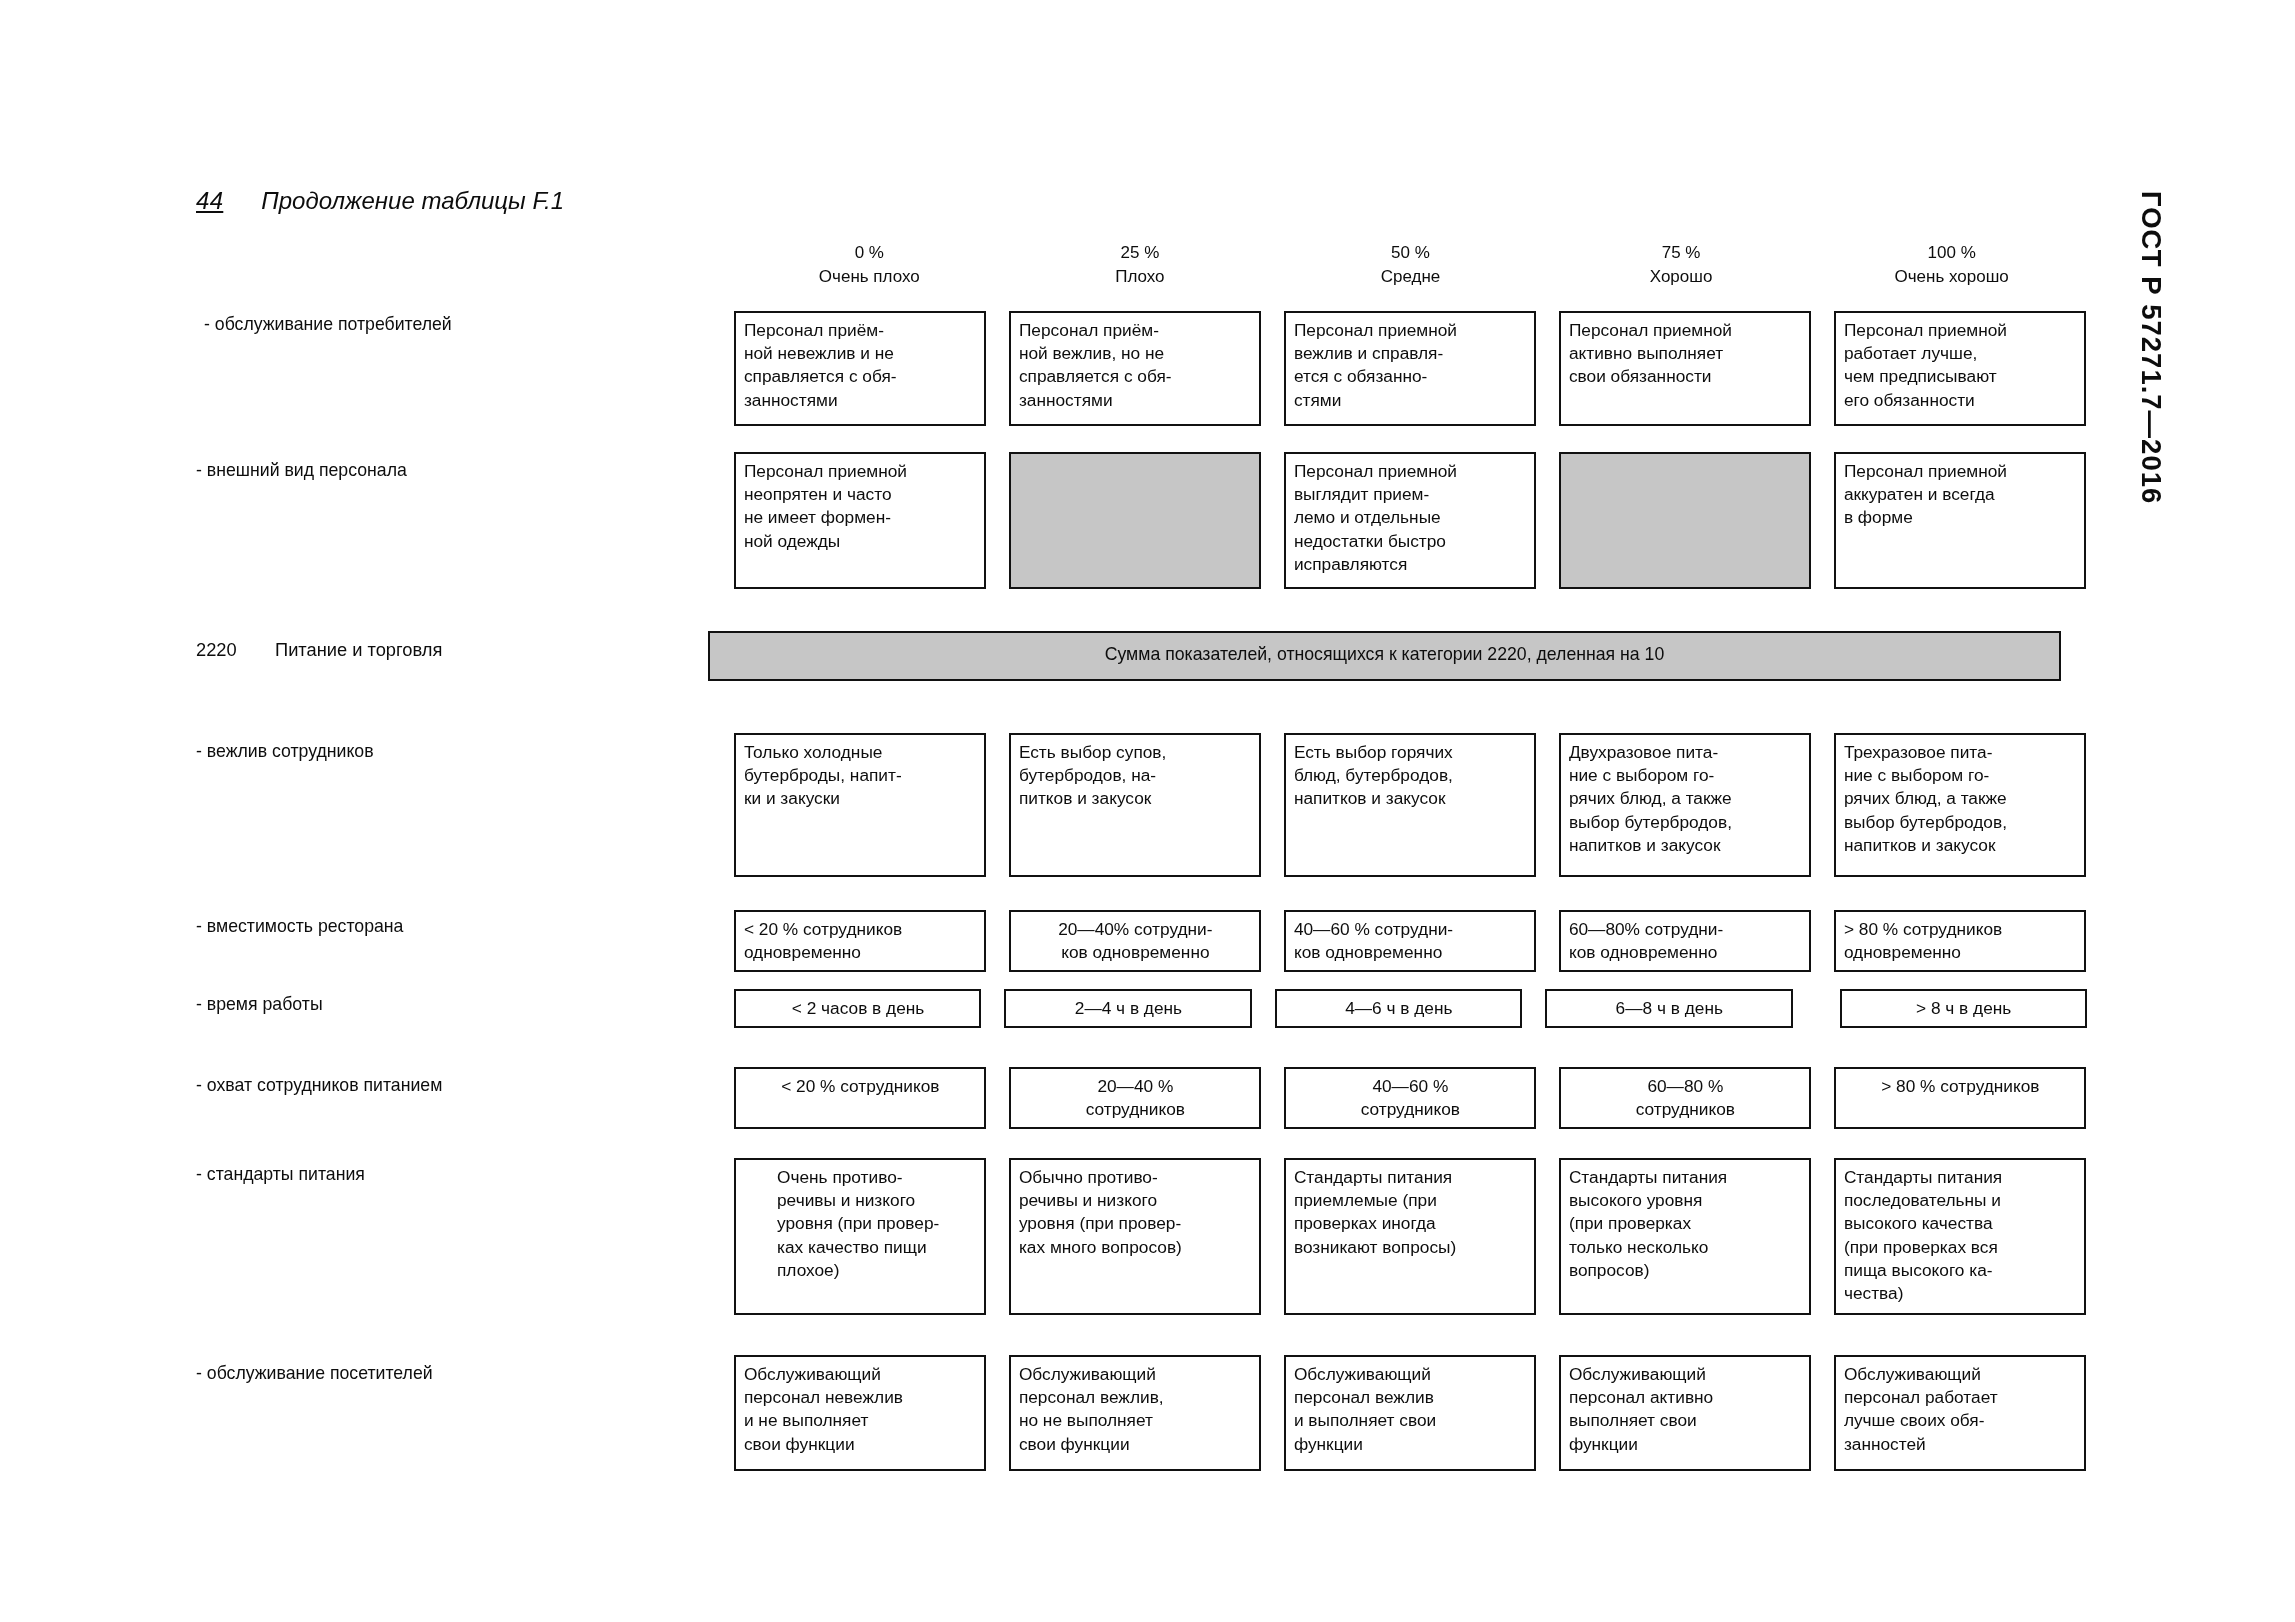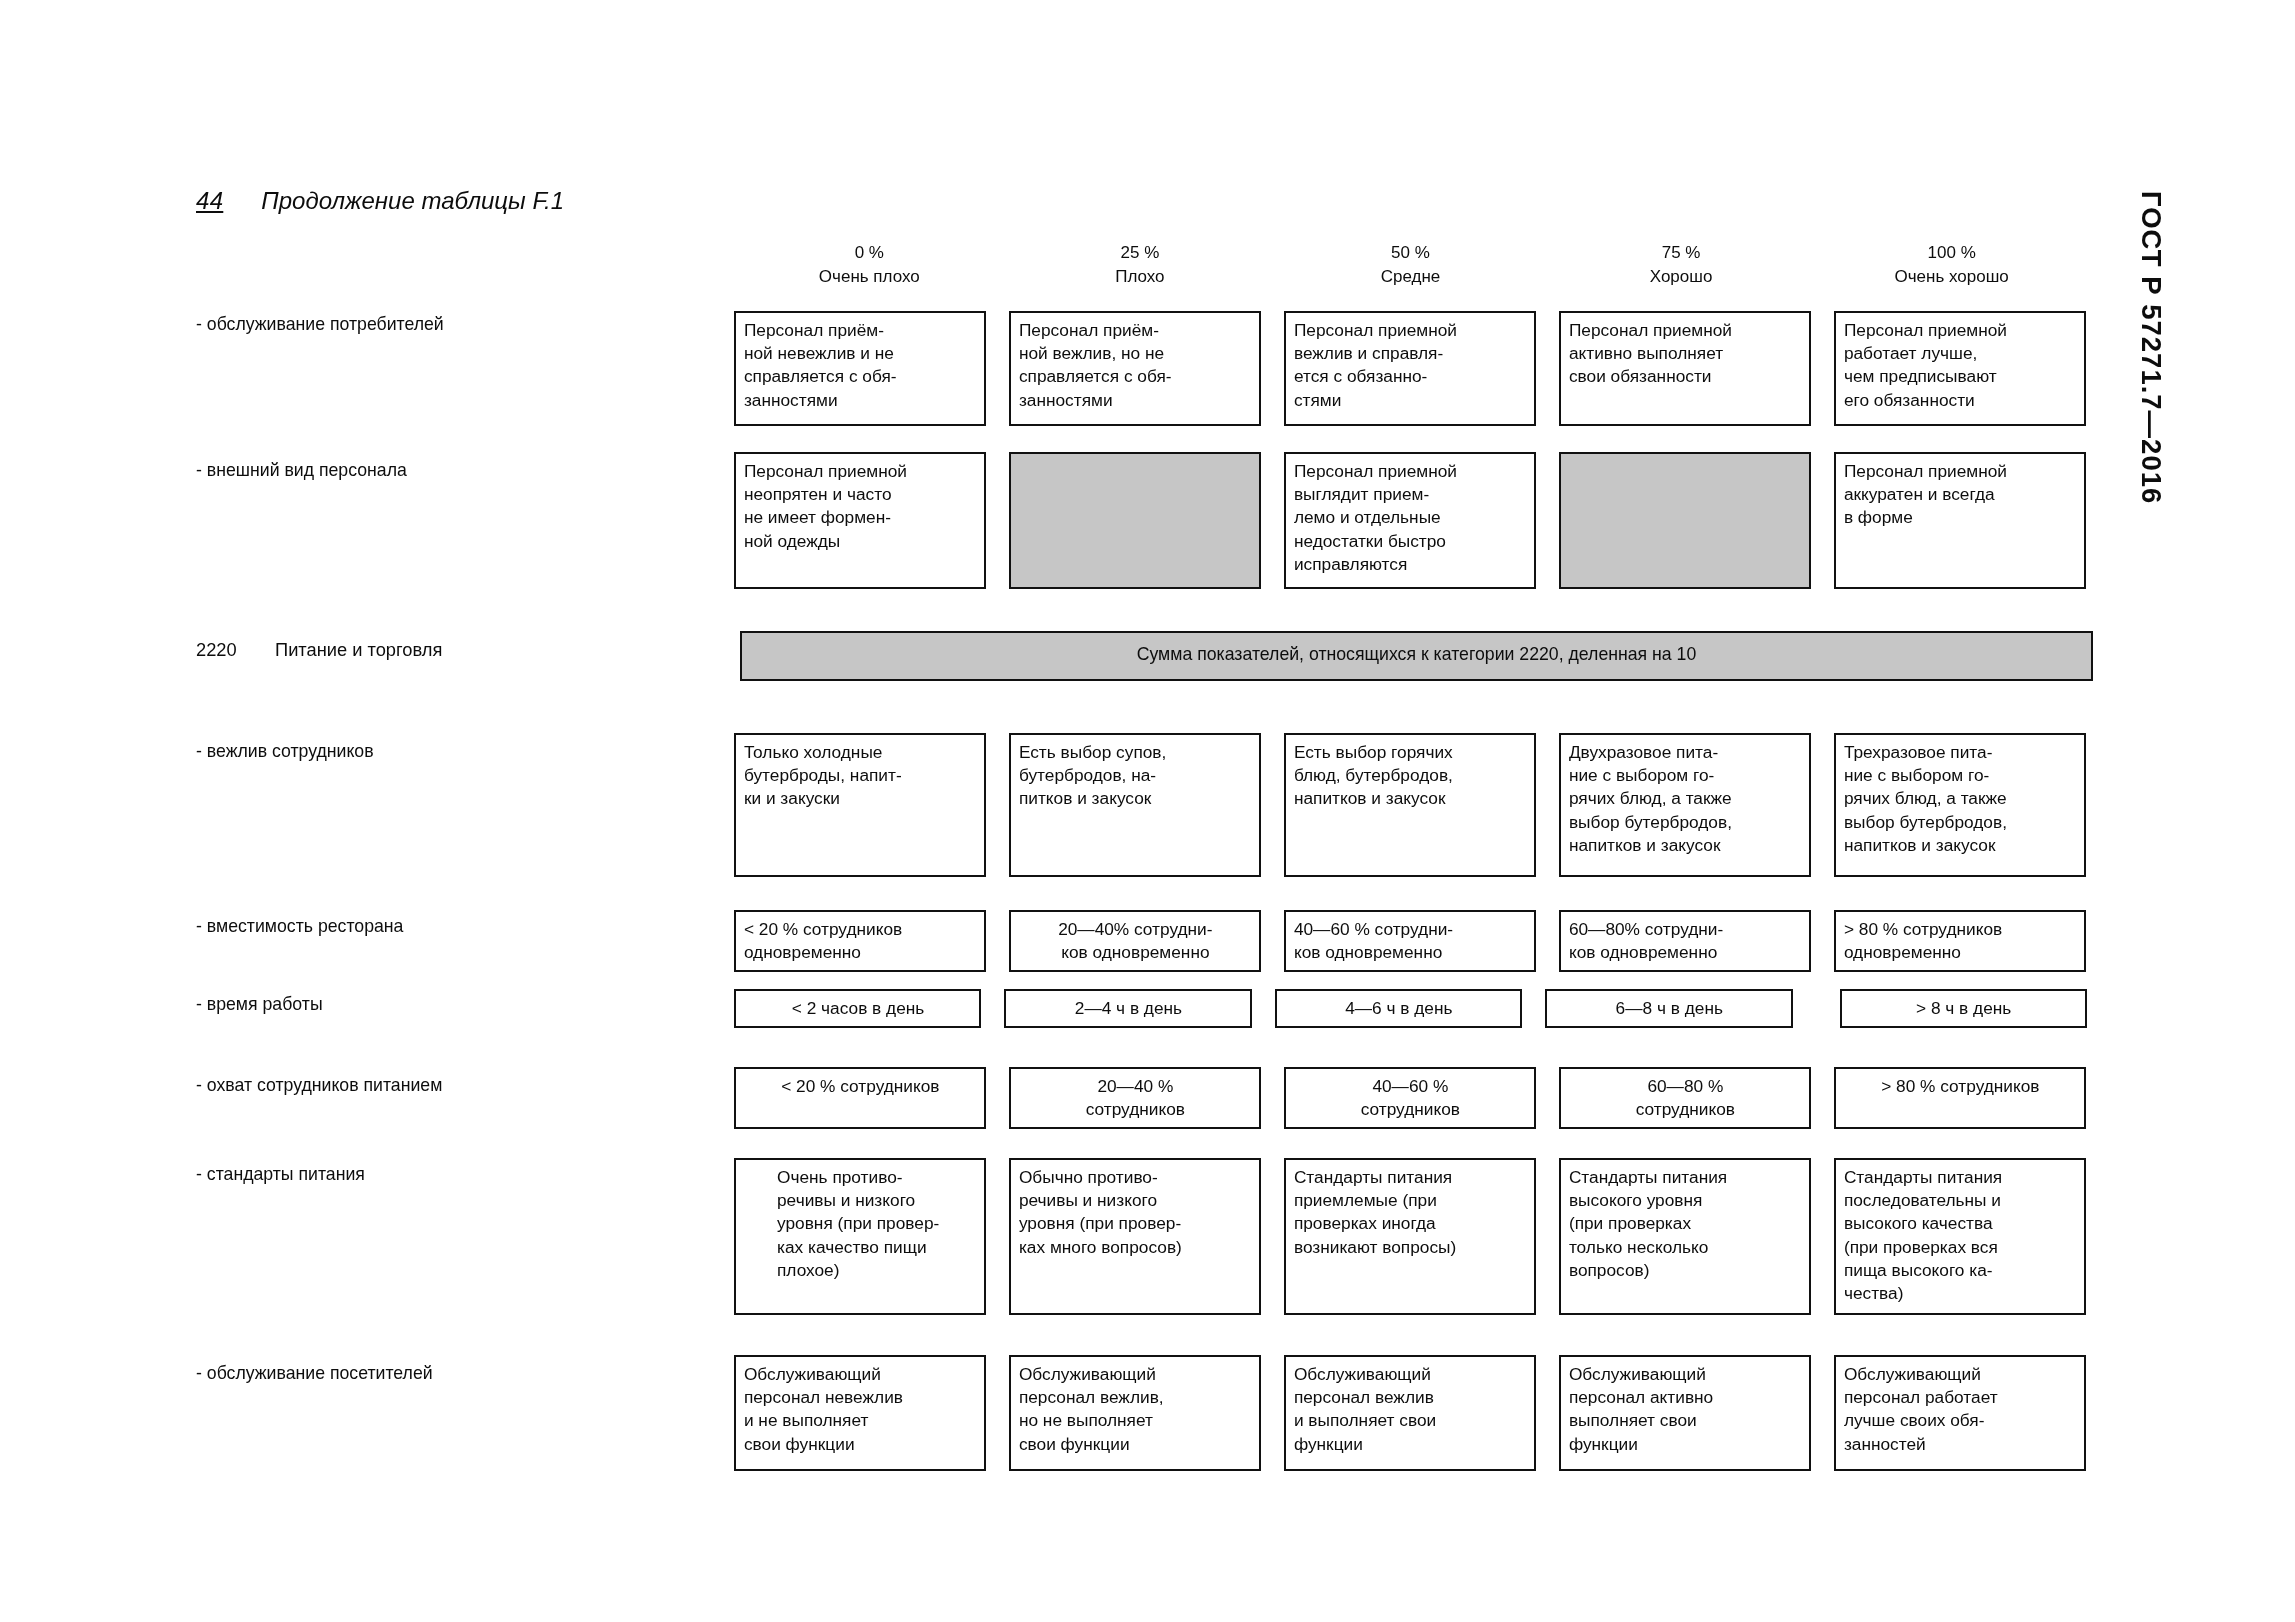--- a/index.html
+++ b/index.html
@@ -122,21 +122,21 @@
   .cell:last-child { margin-right: 0; }
   .cell.shaded {
     background: #c6c6c6;
   }
   .cell.center {
     text-align: center;
   }
 
   .span-bar {
     position: absolute;
-    left: 544px;
+    left: 512px;
     box-sizing: border-box;
     width: 1353px;
     border: 2px solid #111111;
     background: #c6c6c6;
     text-align: center;
     font-size: 17.7px;
     padding: 10.5px 0 14.4px 0;
   }
 </style>
 </head>
@@ -169,21 +169,21 @@
     <span class="word">Хорошо</span>
   </div>
   <div class="scale-head">
     <span class="pct">100 %</span>
     <span class="word">Очень хорошо</span>
   </div>
 </div>
 
 <div id="table-body">
     <div class="row" style="top: 311px;">
-      <div class="row-label" style="top: 2px;">- обслуживание потребителей</div>
+      <div class="row-label" style="top: 2px; margin-left: 8px;">- обслуживание потребителей</div>
       <div class="cells">
         <div class="cell" style="min-height: 115px;">Персонал приём-
 ной невежлив и не
 справляется с обя-
 занностями</div>
         <div class="cell" style="min-height: 115px;">Персонал приём-
 ной вежлив, но не
 справляется с обя-
 занностями</div>
         <div class="cell" style="min-height: 115px;">Персонал приемной

